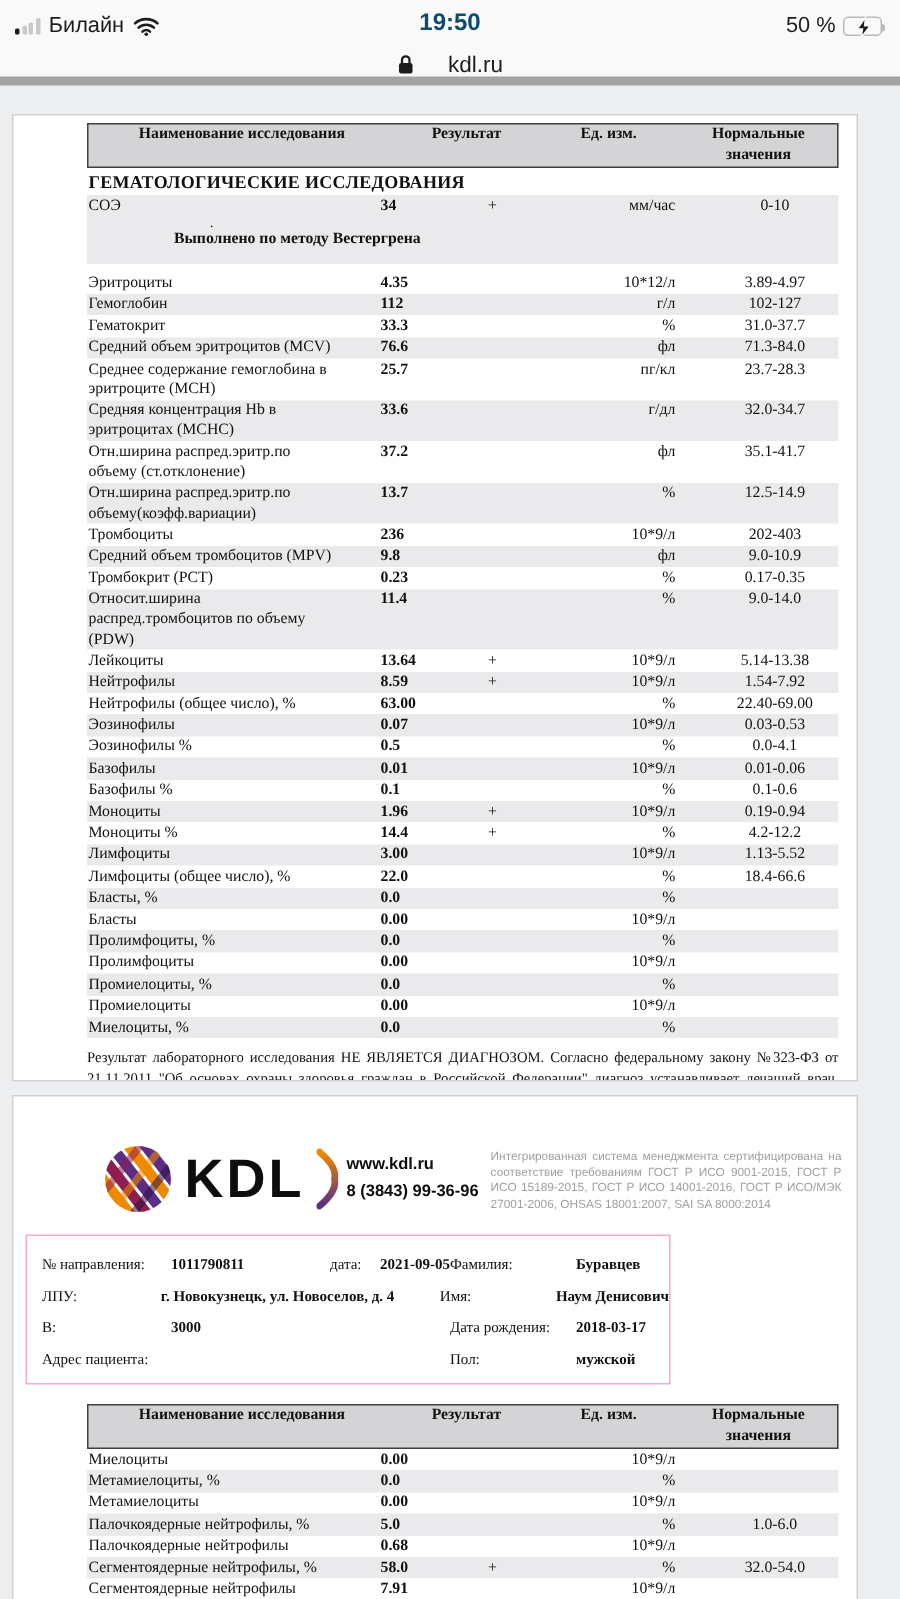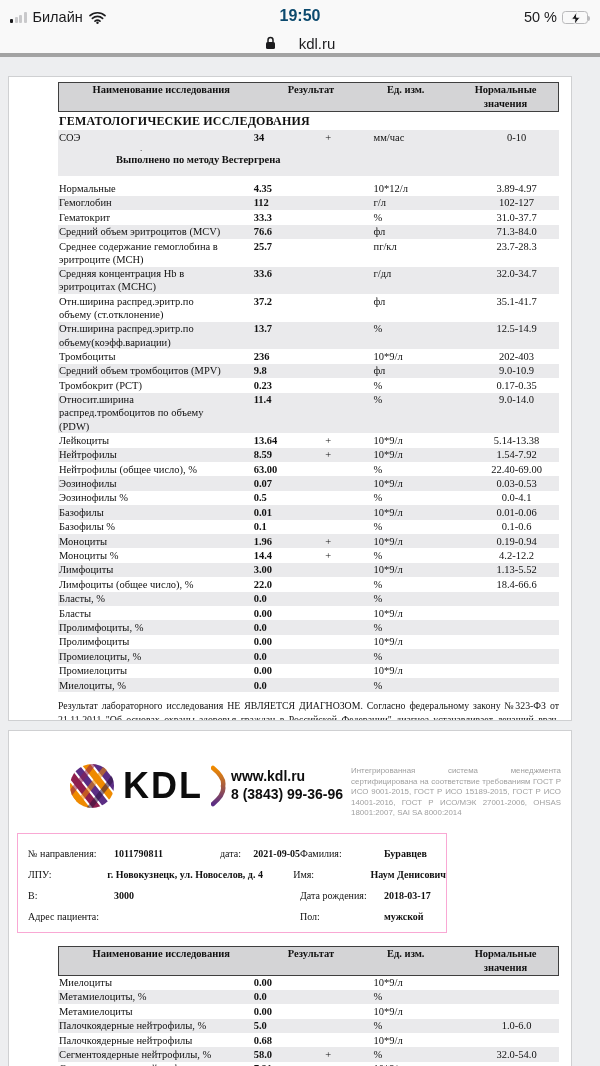--- a/index.html
+++ b/index.html
@@ -2,21 +2,21 @@
 <html><head>
 <meta charset="utf-8">
 <style>
   * { margin:0; padding:0; box-sizing:border-box; }
   body { width:600px; height:1066px; overflow:hidden; }
   .phone { width:600px; height:1066px; background:#edeef0; position:relative; overflow:hidden;
            font-family:"Liberation Serif", serif; color:#111; }
 
   
   .topbar { position:absolute; top:0; left:0; right:0; height:57px; background:#f9f9f9;
-            border-bottom:4px solid #a3a3a3; z-index:5; }
+            border-bottom:6px solid #a3a3a3; z-index:5; }
   .statusbar { height:30px; display:flex; align-items:center; justify-content:space-between;
                padding:4px 12px 0 10px; font-family:"Liberation Sans", sans-serif; }
   .sb-left { display:flex; align-items:center; gap:6px; }
   .sig { display:flex; align-items:flex-end; gap:1.5px; height:11px; }
   .sig i { width:3px; border-radius:1px; background:#c9c9cb; display:block; }
   .sig i:nth-child(1){ height:4px; background:#1c1c1e; }
   .sig i:nth-child(2){ height:6px; } .sig i:nth-child(3){ height:8px; } .sig i:nth-child(4){ height:11px; }
   .carrier { font-size:14.5px; color:#1c1c1e; }
   .sb-time { position:absolute; left:50%; transform:translateX(-50%); top:7px;
              font-size:16px; font-weight:bold; color:#0c4a6e; font-family:"Liberation Sans", sans-serif; }
@@ -41,34 +41,34 @@
   .thead { display:flex; background:#d4d4d6; border:1px solid #3f3f3f; font-weight:bold;
            font-size:10.5px; line-height:14px; }
   .th-name{ width:41%; text-align:center; } .th-result{ width:19%; text-align:center; }
   .th-unit{ width:19%; text-align:center; } .th-normal{ width:21%; text-align:center; }
   .section-title { font-weight:bold; font-size:12px; padding:2px 0 1px 1px; letter-spacing:.2px; }
   .tr { display:flex; font-size:10.5px; line-height:13.2px; padding:.6px 0;gap:24px; }
   .tr.shaded { background:#eaeaec; }
   .td.name { width:41%; padding-left:1px; }
   .td.result { width:13%; font-weight:bold; padding-left:6px; }
   .td.flag { width:6%; }
-  .td.unit { width:19%; text-align:left; }
+  .td.unit { width:19%; text-align:right; }
   .td.normal { width:21%; text-align:center; }
   .soe-block { background:#eaeaec; padding-bottom:9px; }
   .soe-note { font-size:9px; line-height:9px; padding-left:82px; }
   .soe-method { font-weight:bold; font-size:10.5px; line-height:14px; padding-left:58px; }
   .soe-gap { height:5px; }
   .disclaimer { margin:7px 12px 0 49px; font-size:9.8px; line-height:13.5px; text-align:justify; }
 
   
   .kdl-row { display:flex; align-items:flex-start; padding:32px 10px 0 60px; }
   .kdl-wordmark { display:flex; align-items:center; gap:8px; }
   .kdl-text { font-family:"Liberation Sans", sans-serif; font-weight:bold; font-size:36px;
               letter-spacing:2px; line-height:42px; color:#0d0d0d; }
-  .kdl-contact { font-family:"Liberation Sans", sans-serif; font-weight:bold; font-size:14px;
+  .kdl-contact { font-family:"Liberation Sans", sans-serif; font-weight:bold; font-size:11px;
                  line-height:18px; color:#0d0d0d; margin:4px 8px 0 4px; white-space:nowrap; }
   .kdl-cert { font-family:"Liberation Sans", sans-serif; font-size:7.9px; line-height:10.5px;
               color:#a0a0a0; width:242px; margin-top:3px; text-align:justify; }
 
   
   .info-box { border:1px solid #f9a8d4; margin:14px 0 0 8px; width:430px;
               padding:9px 0 5px 10px; font-size:10px; }
   .info-row { display:flex; line-height:21px; white-space:nowrap; }
   .i-l1 { width:86px; } .i-mid { width:186px; display:flex; }
   .i-v1 { font-weight:bold; min-width:106px; } .i-l2 { width:34px; }
@@ -136,21 +136,21 @@
             <span class="td unit">мм/час</span>
             <span class="td normal">0-10</span>
           </div>
           <div class="soe-note">.</div>
           <div class="soe-method">Выполнено по методу Вестергрена</div>
         </div>
         <div class="soe-gap"></div>
 
         <div>
             <div class="tr">
-    <span class="td name">Нормальные</span>
+    <span class="td name">Эритроциты</span>
     <span class="td result">4.35</span>
     <span class="td flag"></span>
     <span class="td unit">10*12/л</span>
     <span class="td normal">3.89-4.97</span>
   </div>
             <div class="tr shaded">
     <span class="td name">Гемоглобин</span>
     <span class="td result">112</span>
     <span class="td flag"></span>
     <span class="td unit">г/л</span>

